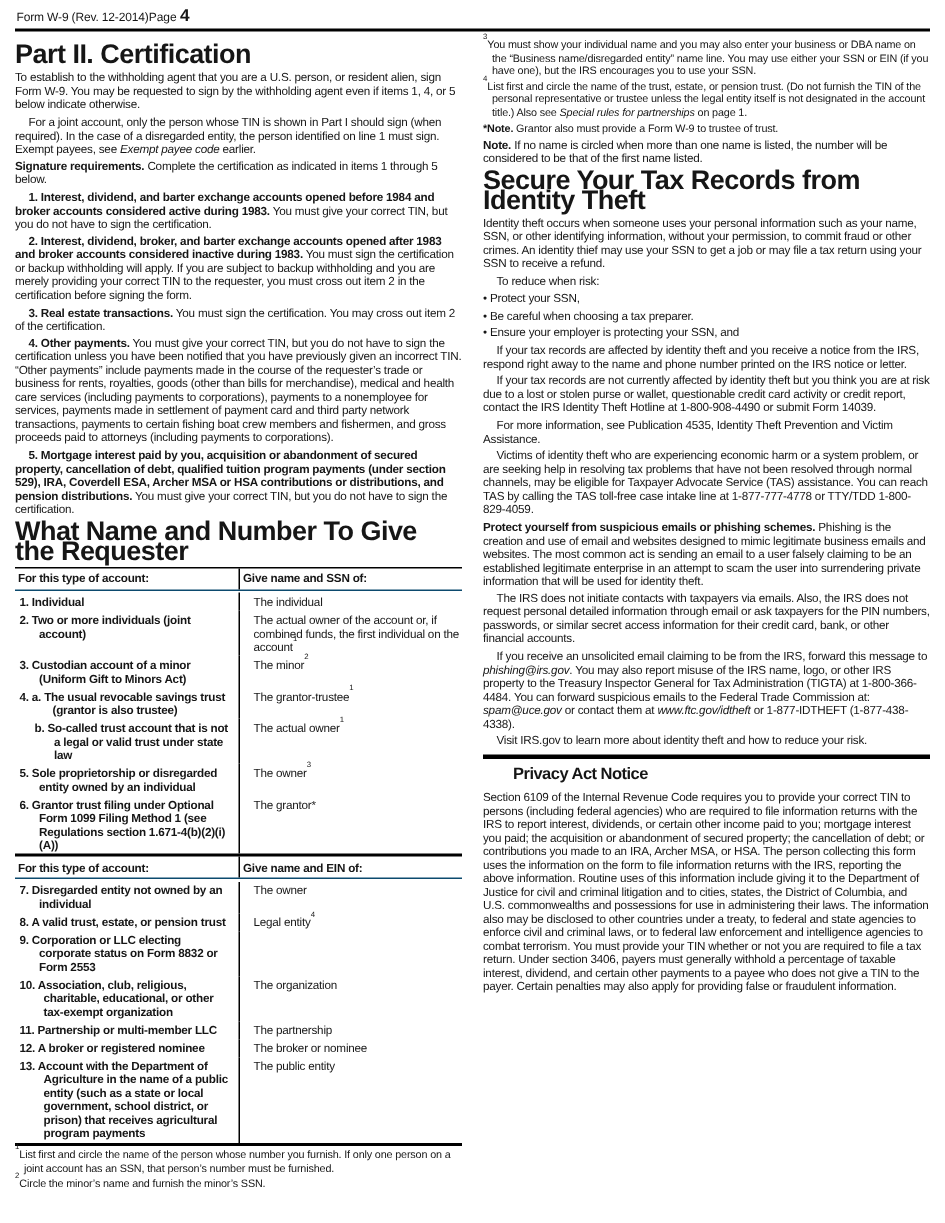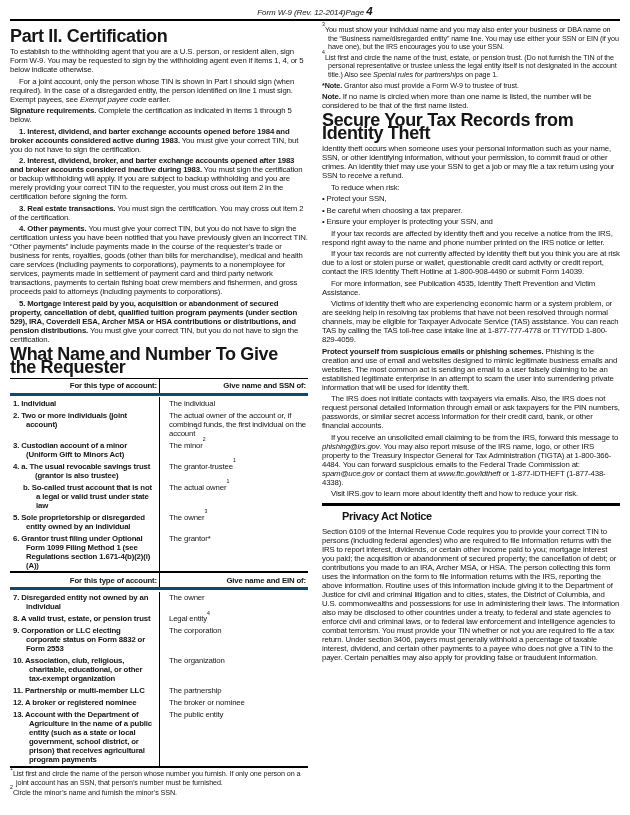--- a/index.html
+++ b/index.html
@@ -7,39 +7,39 @@
   body {
     width: 630px; height: 815px;
     background: #ffffff;
     color: #161616;
     font-family: "Liberation Sans", sans-serif;
     overflow: hidden;
   }
   .page { padding: 3px 10px 0 10px; }
 
   
-  .hdr { display: flex; justify-content: center; align-items: baseline; padding: 2px 1px 2px 1px; font-style: italic; }
+  .hdr { display: flex; justify-content: flex-start; align-items: baseline; padding: 2px 1px 2px 1px; }
   .hdr-left { font-size: 8px; letter-spacing: -0.1px; }
   .hdr-right { font-size: 8px; }
   .hdr-right b { font-size: 11.5px; }
   .top-rule { border-top: 2px solid #000; margin-bottom: 5px; }
 
   
   .cols { display: flex; gap: 14px; }
   .col { width: 298px; font-size: 7.8px; line-height: 9px; letter-spacing: -0.15px; }
 
   h2 { font-size: 18px; line-height: 13px; margin: 4px 0 4px 0; letter-spacing: -0.35px; font-weight: bold; }
   p { margin: 0 0 2.5px 0; }
   p.ind { text-indent: 9px; }
   .it { font-style: italic; }
   sup.ref { font-size: 5.2px; line-height: 0; position: relative; top: -2.5px; letter-spacing: 0; }
 
   
   .acct-table { border-top: 1.5px solid #000; border-bottom: 2px solid #000; margin-top: 2px; }
-  .thead { display: flex; font-weight: bold; text-align: right; border-bottom: 3px solid #0c4a6e; }
+  .thead { display: flex; font-weight: bold; text-align: left; border-bottom: 1px solid #0c4a6e; }
   .thead.second { border-top: 2px solid #000; }
   .thead .hc1 { width: 150px; border-right: 1px solid #000; padding: 2.5px 2px; }
   .thead .hc2 { flex: 1; padding: 2.5px 2px; }
   .tbody { padding-top: 1.5px; }
   .trow { display: flex; }
   .trow .c1 { width: 150px; border-right: 1px solid #000; padding: 1.5px 6px 1.5px 3px; font-weight: bold; }
   .trow .c2 { flex: 1; padding: 1.5px 0 1.5px 9px; }
   .hang { padding-left: 13px; text-indent: -13px; }
   .hang.sub-b { margin-left: 10px; }
 
@@ -146,21 +146,20 @@
           <div class="trow">
             <div class="c1">
                 <div class="hang">8. A valid trust, estate, or pension trust</div>
               </div>
             <div class="c2"><span>Legal entity</span><sup class="ref">4</sup></div>
           </div>
           <div class="trow">
             <div class="c1">
                 <div class="hang">9. Corporation or LLC electing corporate status on Form 8832 or Form 2553</div>
               </div>
-            <div class="c2"><span>The corporation</span><sup class="ref"></sup></div>
           </div>
           <div class="trow">
             <div class="c1">
                 <div class="hang" style="padding-left:16px;text-indent:-16px">10. Association, club, religious, charitable, educational, or other tax-exempt organization</div>
               </div>
             <div class="c2"><span>The organization</span><sup class="ref"></sup></div>
           </div>
           <div class="trow">
             <div class="c1">
                 <div class="hang" style="padding-left:16px;text-indent:-16px">11. Partnership or multi-member LLC</div>

